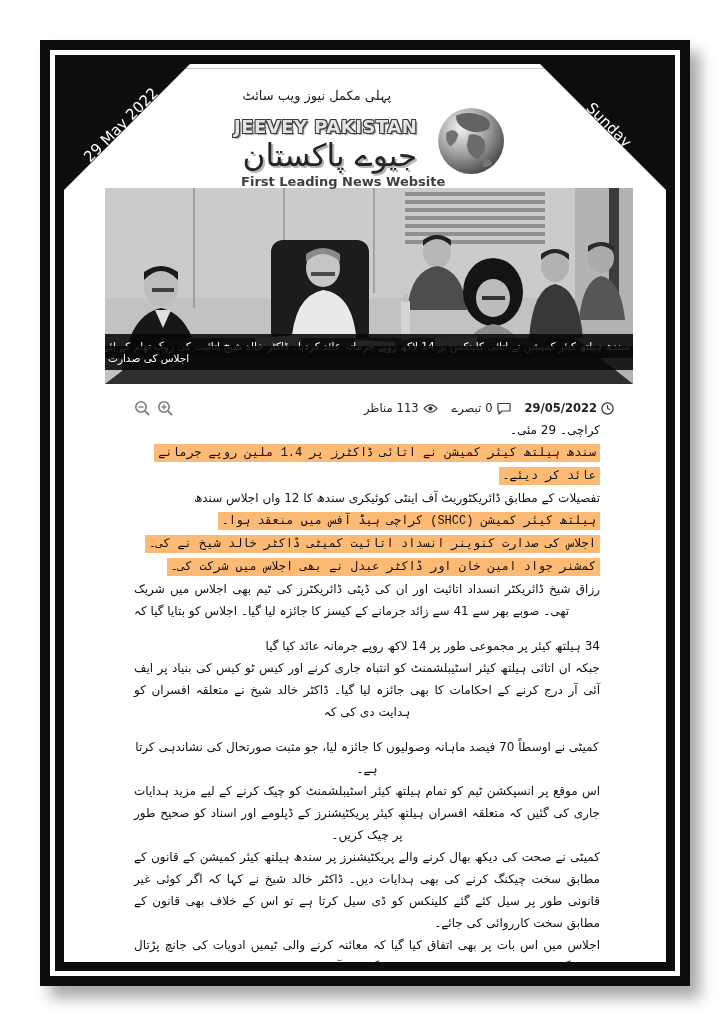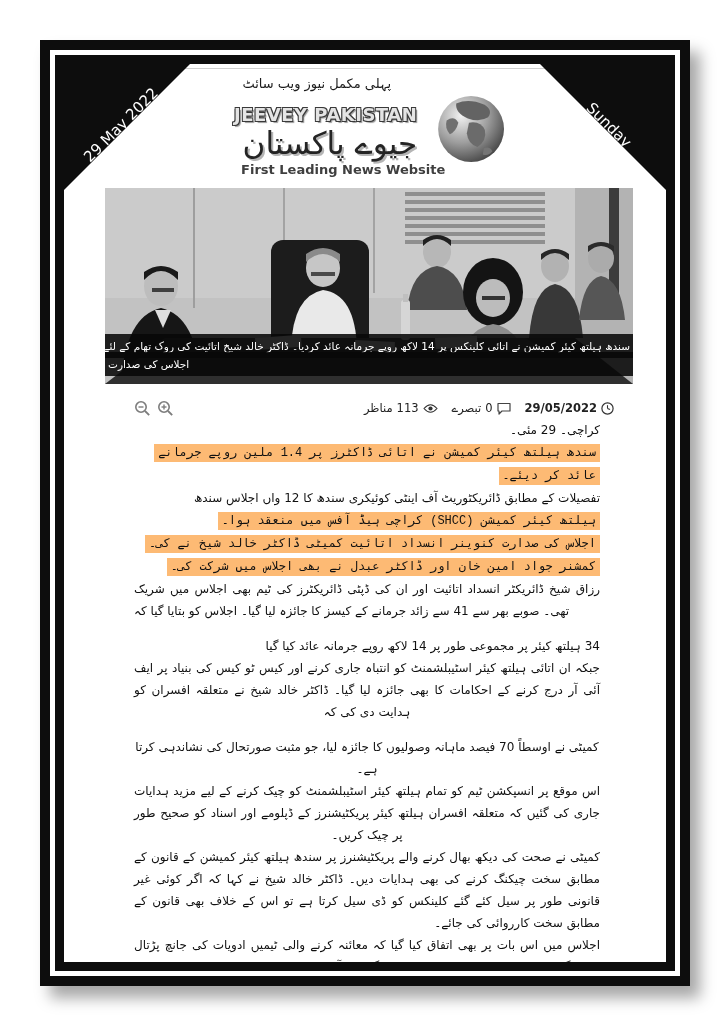--- a/index.html
+++ b/index.html
@@ -20,21 +20,21 @@
   .tri { position:absolute; top:0; width:126px; height:126px; background:#0d0d0d; z-index:2; }
   .tri-left  { left:0;  clip-path:polygon(0 0,100% 0,0 100%); }
   .tri-right { right:0; clip-path:polygon(0 0,100% 0,100% 100%); }
   .tri .lbl { position:absolute; color:#fff; font-size:15px; white-space:nowrap; }
   .tri-left  .lbl { left:-8px; top:52px; width:130px; text-align:center;
                     transform:rotate(-45deg); }
   .tri-right .lbl { right:-8px; top:52px; width:130px; text-align:center;
                     transform:rotate(45deg); }
 
   
-  .masthead { position:absolute; top:12px; left:50%; transform:translateX(-52%);
+  .masthead { position:absolute; top:24px; left:50%; transform:translateX(-52%);
               display:flex; align-items:center; gap:20px; z-index:1; }
   .m-text { display:flex; flex-direction:column; align-items:flex-end; }
   .m-tag-ur { font-size:13px; color:#1c1c1c; padding-right:26px; direction:rtl; }
   .m-title-en { font-size:18px; font-weight:bold; letter-spacing:0.5px; color:#e4e4e4;
                 text-shadow:-1px -1px 0 #3a3a3a, 1px -1px 0 #3a3a3a,
                             -1px 1px 0 #3a3a3a, 1px 1px 0 #3a3a3a, 2px 2px 1px #9a9a9a;
                 margin-top:13px; }
   .m-title-ur { font-size:31px; font-weight:normal; color:#242424; direction:rtl;
                 line-height:36px; text-shadow:2px 2px 0 #b5b5b5; }
   .m-tag-en { font-size:13px; font-weight:bold; color:#3f3f3f; margin-top:1px;
@@ -42,21 +42,21 @@
   .globe { width:68px; height:68px; margin-top:4px; }
 
   
   .photo { position:absolute; left:41px; top:124px; width:528px; height:196px;
            overflow:hidden; background:#bdbdbd; }
   .photo svg { display:block; }
   .cap { position:absolute; left:0; right:0; color:#fff; direction:rtl;
          background:rgba(8,8,8,0.88); overflow:hidden; white-space:nowrap;
          font-size:10.5px; line-height:24px; height:24px; padding:0 3px; }
   .cap1 { bottom:26px; text-align:right; }
-  .cap2 { bottom:8px;    text-align:left; }
+  .cap2 { bottom:14px;    text-align:left; }
 
   
   .meta { position:absolute; top:333px; left:70px; right:52px; height:22px;
           display:flex; align-items:center; justify-content:space-between; z-index:1; }
   .zoom-tools { display:flex; gap:6px; align-items:center; }
   .zoom-btn { width:17px; height:17px; cursor:pointer; }
   .meta-right { display:flex; direction:rtl; gap:14px; align-items:center;
                 font-size:11.5px; color:#222; }
   .meta-item { display:flex; direction:rtl; gap:4px; align-items:center; white-space:nowrap; }
   .meta-item svg { flex:0 0 auto; }

